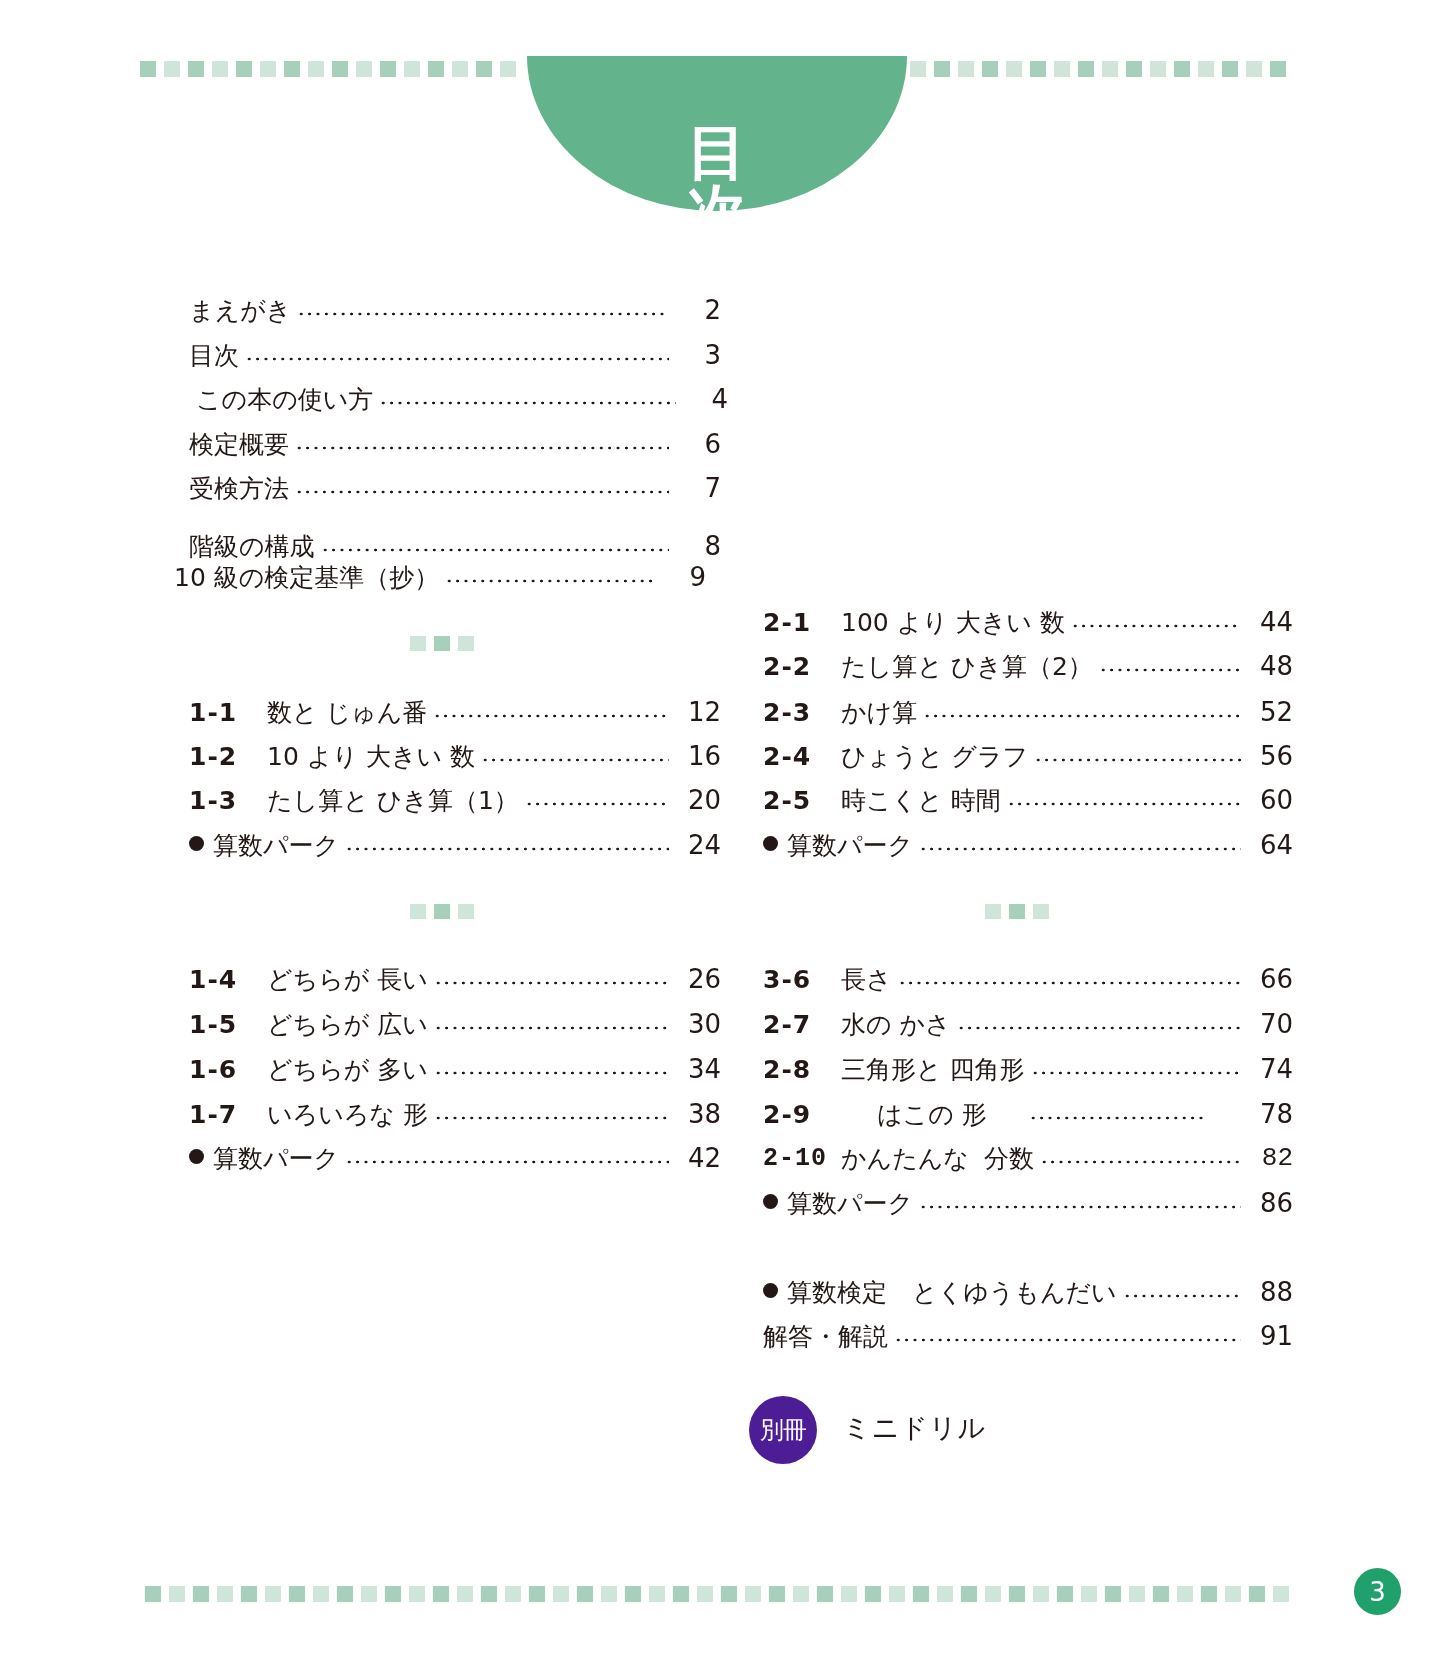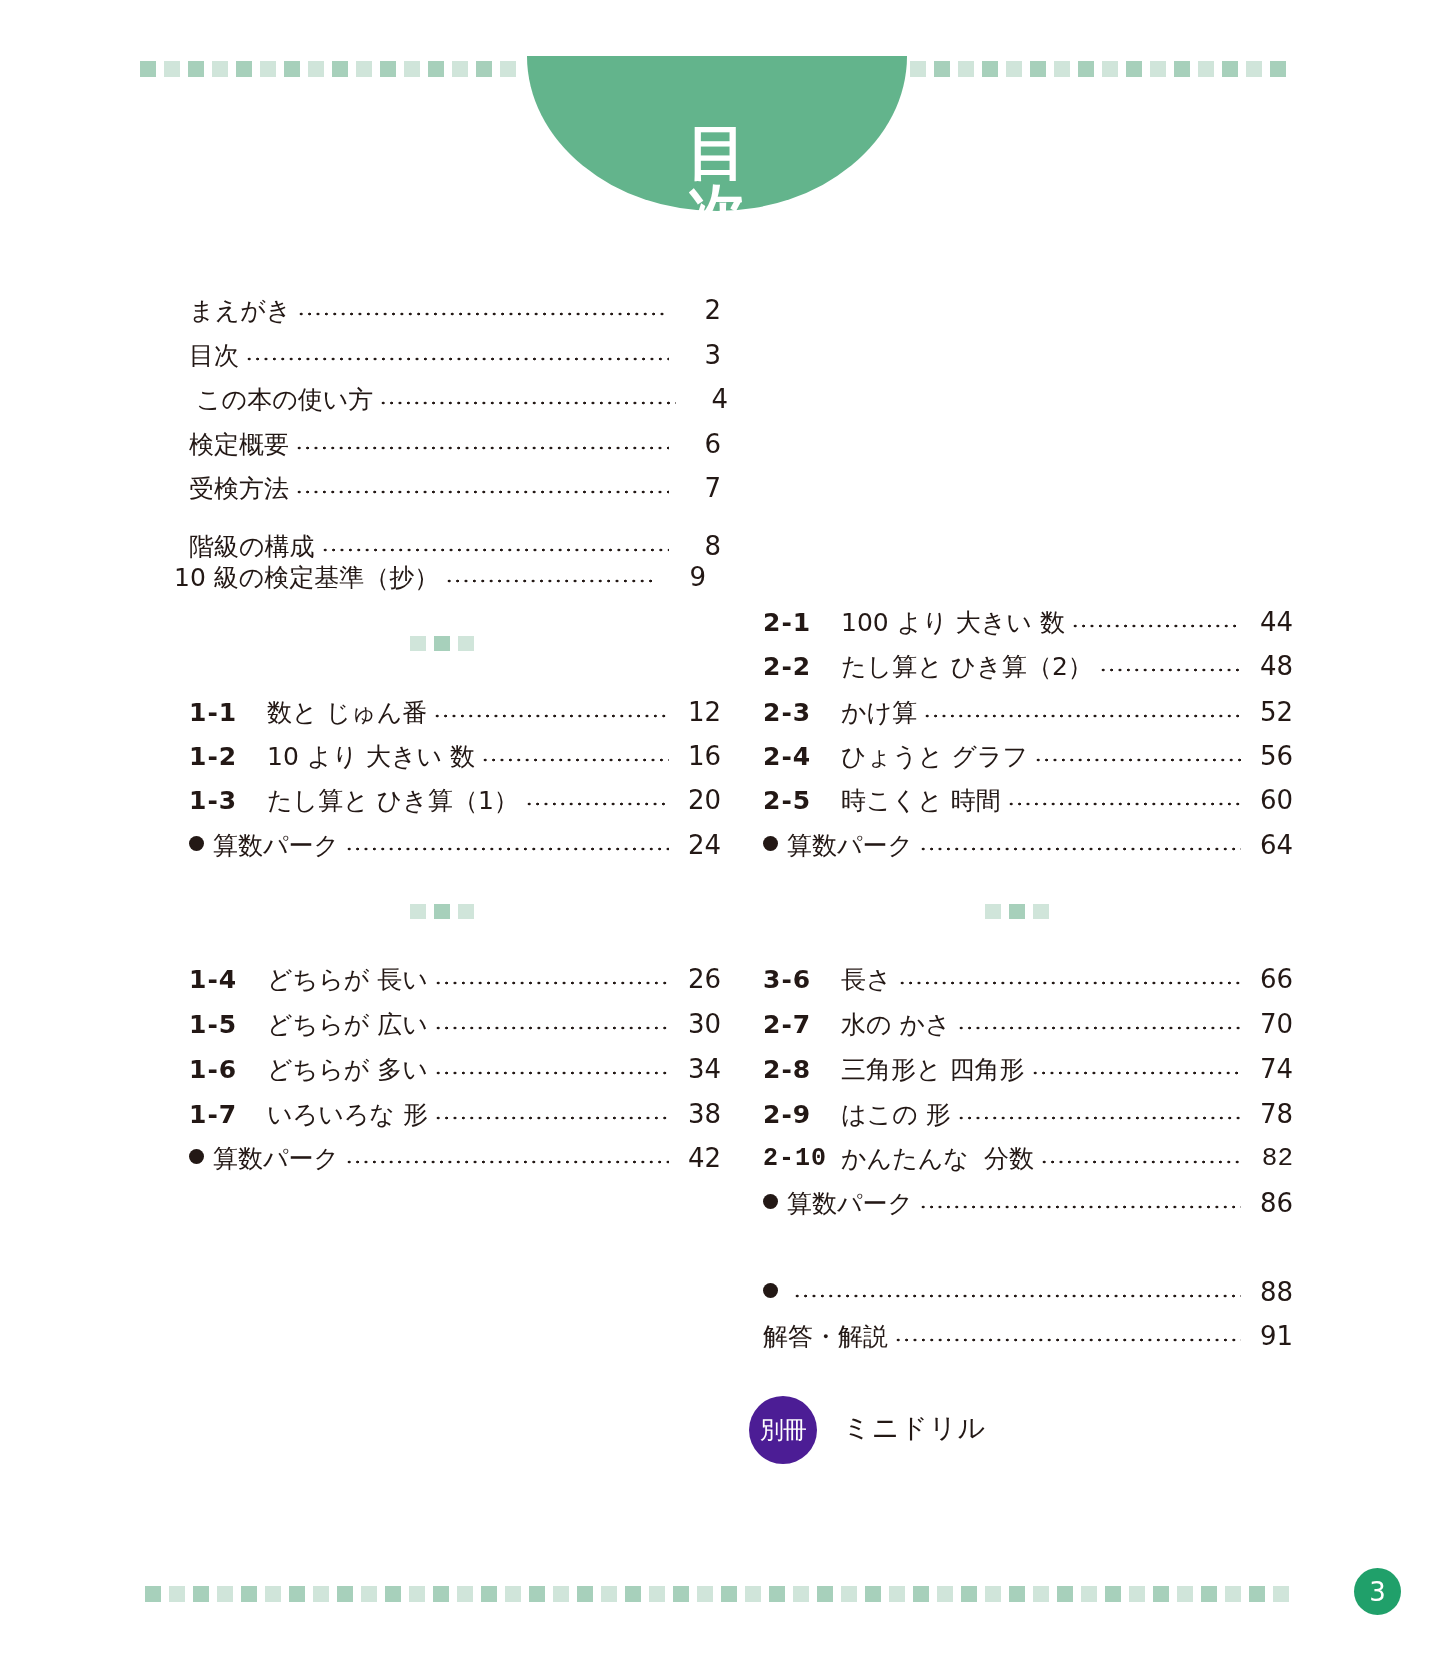--- a/index.html
+++ b/index.html
@@ -218,40 +218,41 @@
       <span class="label"><span>水の かさ</span></span>
       <span class="leader"></span>
       <span class="page">70</span>
     </div>
     <div class="toc-row" style="left: 747px; width: 530px; top: 1051px;">
       <span class="num">2-8</span>
       <span class="label"><span>三角形と 四角形</span></span>
       <span class="leader"></span>
       <span class="page">74</span>
     </div>
-    <div class="toc-row" style="left: 747px; width: 530px; top: 1096px;">
+    <div class="toc-row" style="left: 747px; width: 530px; top: 1096px; gap: 36px;">
       <span class="num">2-9</span>
       <span class="label"><span>はこの 形</span></span>
       <span class="leader"></span>
       <span class="page">78</span>
     </div>
     <div class="toc-row" style="left: 747px; width: 530px; top: 1140px; font-family: Liberation Mono, monospace;">
       <span class="num">2-10</span>
       <span class="label"><span>かんたんな 分数</span></span>
       <span class="leader"></span>
       <span class="page">82</span>
     </div>
     <div class="toc-row" style="left: 747px; width: 530px; top: 1185px;">
       <span class="bullet"></span>
       <span class="label"><span>算数パーク</span></span>
       <span class="leader"></span>
       <span class="page">86</span>
     </div>
     <div class="toc-row" style="left: 747px; width: 530px; top: 1274px;">
       <span class="bullet"></span>
+      <span class="label"><span>算数検定　とくゆうもんだい</span></span>
       <span class="leader"></span>
       <span class="page">88</span>
     </div>
     <div class="toc-row" style="left: 747px; width: 530px; top: 1318px;">
       <span class="label"><span>解答・解説</span></span>
       <span class="leader"></span>
       <span class="page">91</span>
     </div>
   </div>
 

